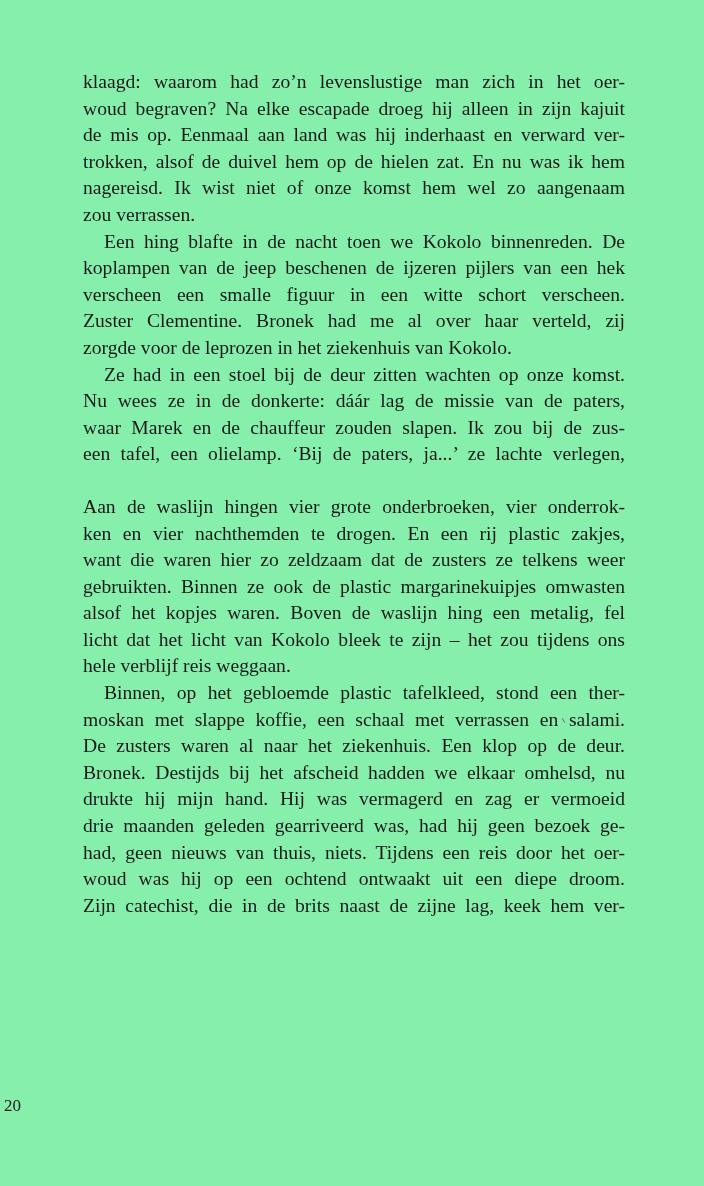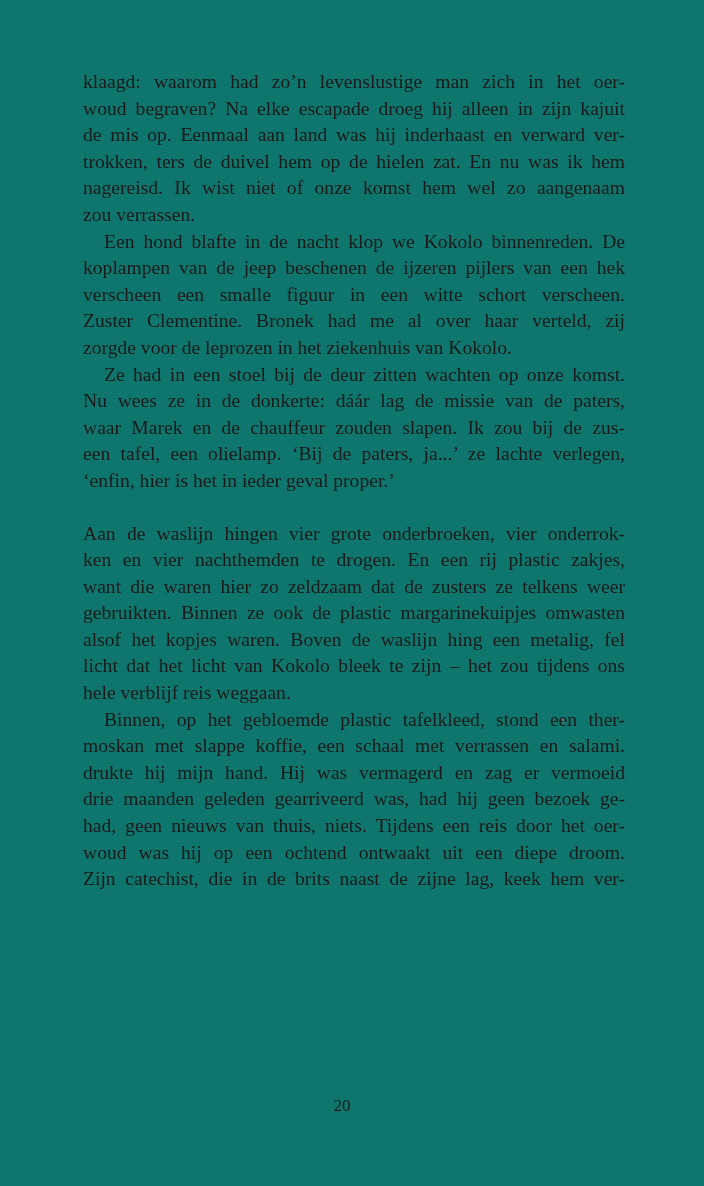--- a/index.html
+++ b/index.html
@@ -1,80 +1,81 @@
 <!DOCTYPE html>
 <html><head>
 <meta charset="utf-8">
 <style>
   html, body { margin: 0; padding: 0; background: #ffffff; }
   body { width: 704px; height: 1186px; position: relative; overflow: hidden; }
   .page {
-    position: absolute; left: 0; top: 0; width: 704px; height: 1186px; background: #0f766e;
+    position: absolute; left: 0; top: 0; width: 704px; height: 1186px; background: #86efac;
   }
   .text-block {
     position: absolute; left: 83px; width: 542px;
     font-family: "Liberation Serif", "DejaVu Serif", serif;
     font-size: 19.6px; color: #1a1a1a;
   }
   .line {
     display: block; height: 26.6px; line-height: 26.6px;
     text-align: justify; text-align-last: justify; white-space: nowrap;
   }
   .line.last { text-align-last: left; }
   .line.indent { text-indent: 21px; }
   .gap { height: 26px; }
   .page-number {
-    position: absolute; left: 16px; width: 652px; top: 1096px; text-align: center;
+    position: absolute; left: 4px; width: 652px; top: 1096px; text-align: left;
     font-family: "Liberation Serif", "DejaVu Serif", serif; font-size: 17px; color: #1a1a1a;
   }
   .artifact {
     position: absolute; left: 563px; top: 718px; width: 1px; height: 5px;
     background: #777; transform: rotate(-30deg);
   }
 </style>
 </head>
 <body>
 
 <div class="page">
   <div class="text-block" id="text-block" style="top: 69px;">
       <div class="paragraph">
         <span class="line">klaagd: waarom had zo’n levenslustige man zich in het oer-</span>
         <span class="line">woud begraven? Na elke escapade droeg hij alleen in zijn kajuit</span>
         <span class="line">de mis op. Eenmaal aan land was hij inderhaast en verward ver-</span>
-        <span class="line">trokken, ters de duivel hem op de hielen zat. En nu was ik hem</span>
+        <span class="line">trokken, alsof de duivel hem op de hielen zat. En nu was ik hem</span>
         <span class="line">nagereisd. Ik wist niet of onze komst hem wel zo aangenaam</span>
         <span class="line last">zou verrassen.</span>
       </div>
       <div class="paragraph">
-        <span class="line indent">Een hond blafte in de nacht klop we Kokolo binnenreden. De</span>
+        <span class="line indent">Een hing blafte in de nacht toen we Kokolo binnenreden. De</span>
         <span class="line">koplampen van de jeep beschenen de ijzeren pijlers van een hek</span>
         <span class="line">verscheen een smalle figuur in een witte schort verscheen.</span>
         <span class="line">Zuster Clementine. Bronek had me al over haar verteld, zij</span>
         <span class="line last">zorgde voor de leprozen in het ziekenhuis van Kokolo.</span>
       </div>
       <div class="paragraph">
         <span class="line indent">Ze had in een stoel bij de deur zitten wachten op onze komst.</span>
         <span class="line">Nu wees ze in de donkerte: dáár lag de missie van de paters,</span>
         <span class="line">waar Marek en de chauffeur zouden slapen. Ik zou bij de zus-</span>
         <span class="line">een tafel, een olielamp. ‘Bij de paters, ja...’ ze lachte verlegen,</span>
-        <span class="line last">‘enfin, hier is het in ieder geval proper.’</span>
       </div>
       <div class="gap"></div>
       <div class="paragraph">
         <span class="line">Aan de waslijn hingen vier grote onderbroeken, vier onderrok-</span>
         <span class="line">ken en vier nachthemden te drogen. En een rij plastic zakjes,</span>
         <span class="line">want die waren hier zo zeldzaam dat de zusters ze telkens weer</span>
         <span class="line">gebruikten. Binnen ze ook de plastic margarinekuipjes omwasten</span>
         <span class="line">alsof het kopjes waren. Boven de waslijn hing een metalig, fel</span>
         <span class="line">licht dat het licht van Kokolo bleek te zijn – het zou tijdens ons</span>
         <span class="line last">hele verblijf reis weggaan.</span>
       </div>
       <div class="paragraph">
         <span class="line indent">Binnen, op het gebloemde plastic tafelkleed, stond een ther-</span>
         <span class="line">moskan met slappe koffie, een schaal met verrassen en salami.</span>
+        <span class="line">De zusters waren al naar het ziekenhuis. Een klop op de deur.</span>
+        <span class="line">Bronek. Destijds bij het afscheid hadden we elkaar omhelsd, nu</span>
         <span class="line">drukte hij mijn hand. Hij was vermagerd en zag er vermoeid</span>
         <span class="line">drie maanden geleden gearriveerd was, had hij geen bezoek ge-</span>
         <span class="line">had, geen nieuws van thuis, niets. Tijdens een reis door het oer-</span>
         <span class="line">woud was hij op een ochtend ontwaakt uit een diepe droom.</span>
         <span class="line">Zijn catechist, die in de brits naast de zijne lag, keek hem ver-</span>
       </div>
     </div>
   <div class="artifact"></div>
   <div class="page-number">20</div>
 </div>

